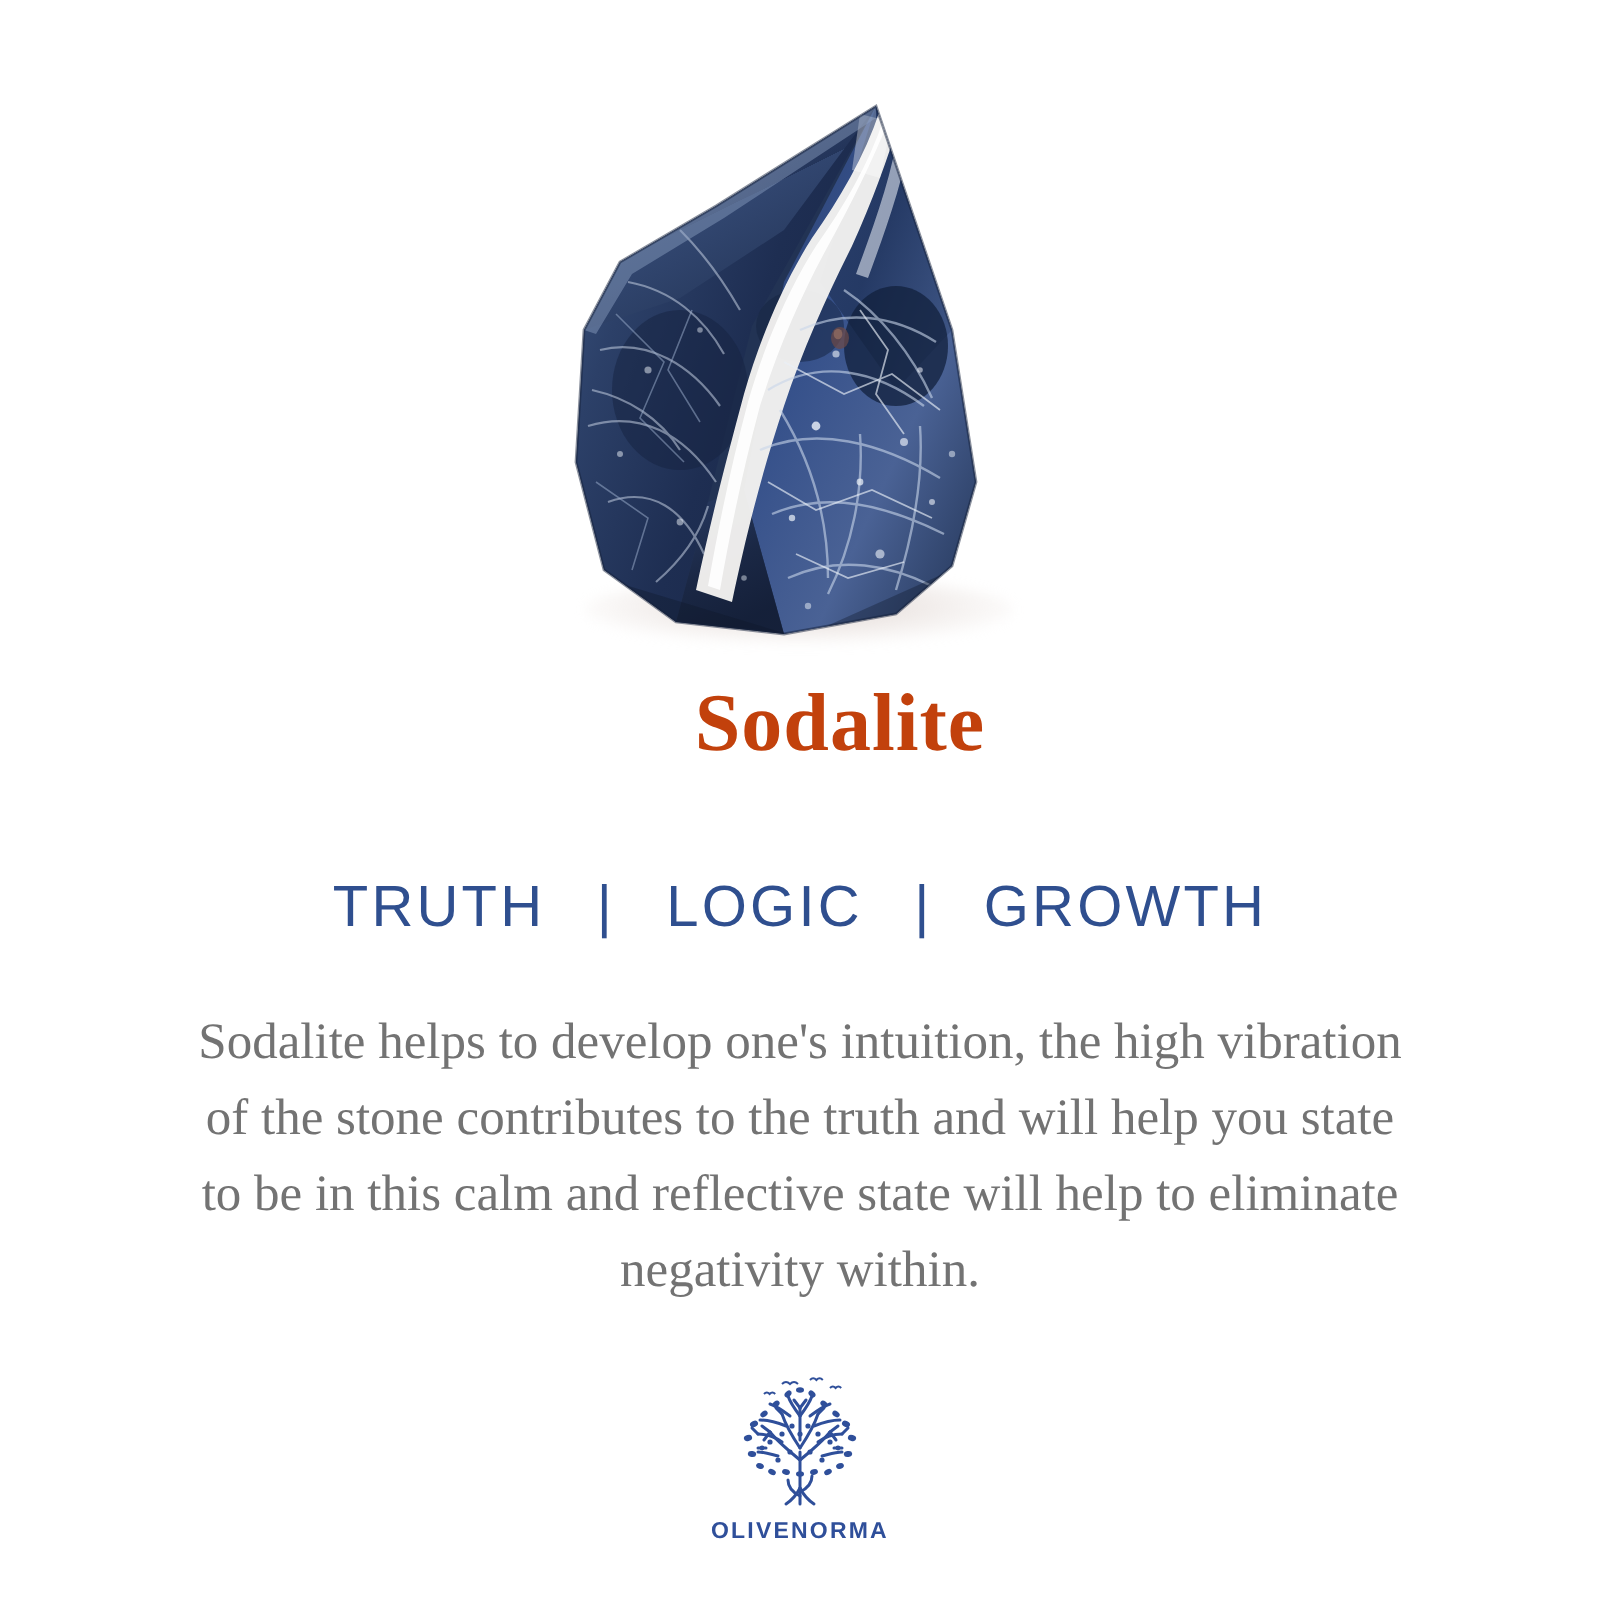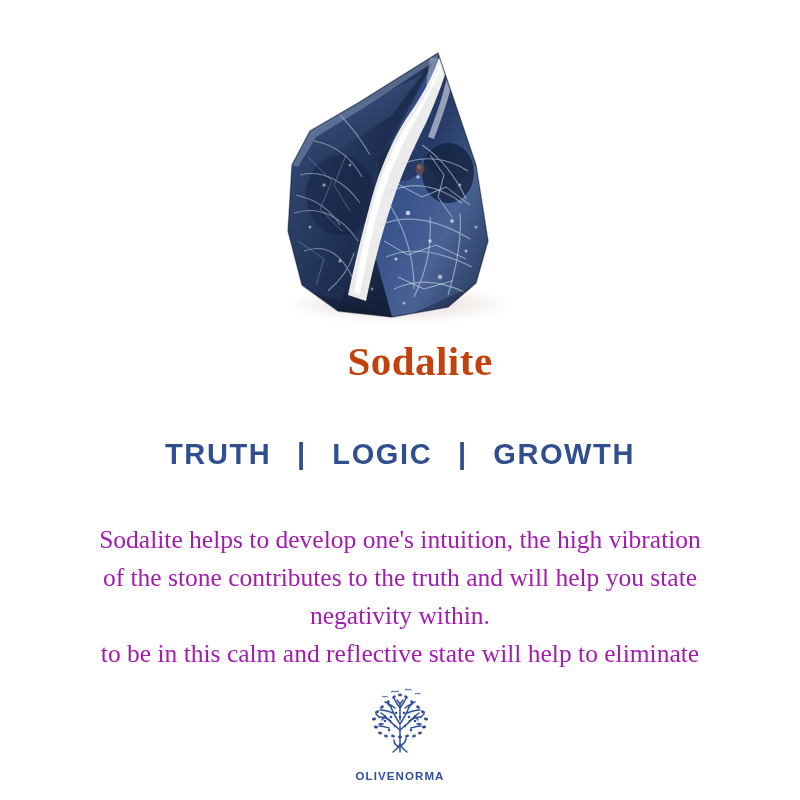--- a/index.html
+++ b/index.html
@@ -65,64 +65,64 @@
 
   
   #keywords {
     position: absolute;
     left: 0;
     top: 438px;
     width: 800px;
     text-align: center;
     font-family: "Liberation Sans", sans-serif;
     font-size: 29px;
-    font-weight: 700;
+    font-weight: 400;
     letter-spacing: 1.6px;
     color: #2f4f8f;
     white-space: nowrap;
   }
   #keywords .kw { display: inline-block; }
   #keywords .sep {
     display: inline-block;
     padding: 0 16px;
     color: #2f4f8f;
   }
 
   
   #description {
     position: absolute;
     left: 28px;
-    top: 521px;
+    top: 502px;
     width: 744px;
     text-align: center;
     font-family: "Liberation Serif", serif;
     font-size: 25.5px;
     font-weight: 400;
-    color: #a21caf;
+    color: #737373;
     line-height: 38px;
   }
   #description .dline { display: block; white-space: nowrap; }
 
   
   #brand {
     position: absolute;
     left: 0;
     top: 686px;
     width: 800px;
     text-align: center;
   }
   #brand-mark {
     display: block;
     margin: 0 auto;
     width: 78px;
     height: 72px;
   }
   #brand-name {
     display: block;
-    margin-top: 12px;
+    margin-top: 2px;
     font-family: "Liberation Sans", sans-serif;
     font-size: 11.5px;
     font-weight: 700;
     letter-spacing: 1.1px;
     color: #2f4f9a;
   }
 </style>
 </head>
 <body>
 
@@ -315,22 +315,22 @@
     <span class="kw">TRUTH</span>
     <span class="sep">|</span>
     <span class="kw">LOGIC</span>
     <span class="sep">|</span>
     <span class="kw">GROWTH</span>
   </div>
 
   <div id="description">
     <span class="dline">Sodalite helps to develop one's intuition, the high vibration</span>
     <span class="dline">of the stone contributes to the truth and will help you state</span>
+    <span class="dline">to be in this calm and reflective state will help to eliminate</span>
     <span class="dline">negativity within.</span>
-    <span class="dline">to be in this calm and reflective state will help to eliminate</span>
   </div>
 
   <div id="brand">
     <svg id="brand-mark" viewBox="0 0 78 72" xmlns="http://www.w3.org/2000/svg">
       <g stroke="#2f4f9a" fill="none" stroke-width="1.5" stroke-linecap="round">
 
         <path d="M39 66 L39 40"></path>
         <path d="M39 62 C 35 60, 33 57, 33 54"></path>
         <path d="M39 60 C 43 58, 45 55, 45 52"></path>
 

